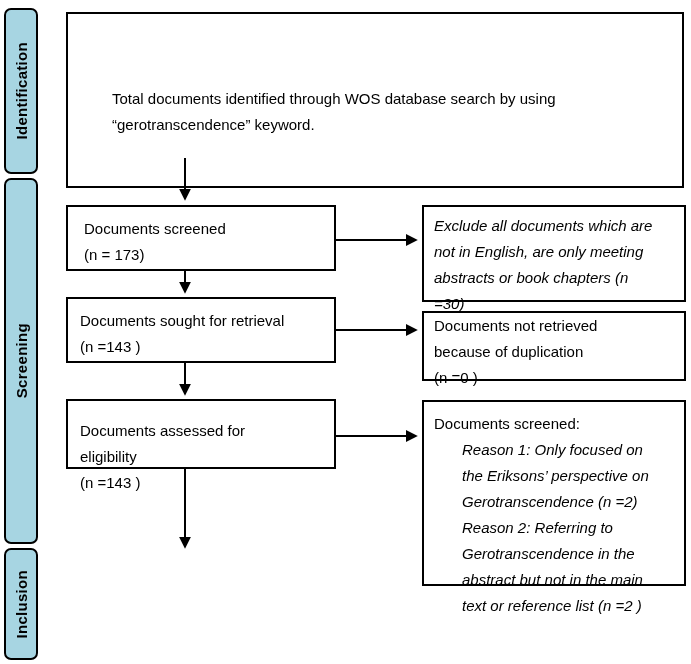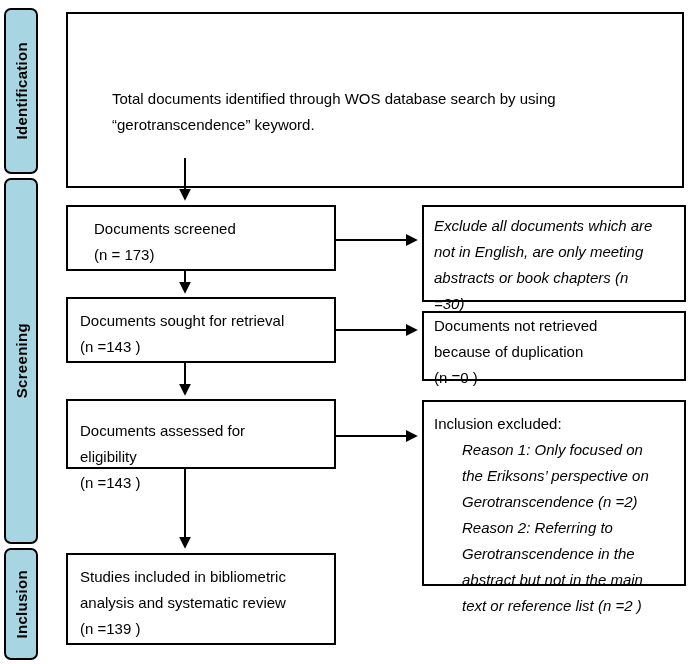--- a/index.html
+++ b/index.html
@@ -50,21 +50,21 @@
   }
   .box-text { white-space: pre-line; }
 
   
   .stage-identification { left: 4px; top: 8px;   width: 34px; height: 166px; }
   .stage-screening      { left: 4px; top: 178px; width: 34px; height: 366px; }
   .stage-inclusion      { left: 4px; top: 548px; width: 34px; height: 112px; }
 
   
   .box-identified  { left: 66px; top: 12px;  width: 618px; height: 176px; padding: 72px 40px 0 44px; }
-  .box-screened    { left: 66px; top: 205px; width: 270px; height: 66px;  padding: 9px 26px; }
+  .box-screened    { left: 66px; top: 205px; width: 270px; height: 66px;  padding: 9px 16px; }
   .box-retrieval   { left: 66px; top: 297px; width: 270px; height: 66px;  padding: 9px 12px; }
   .box-eligibility { left: 66px; top: 399px; width: 270px; height: 70px;  padding: 17px 12px; }
   .box-included    { left: 66px; top: 553px; width: 270px; height: 92px;  padding: 9px 12px; }
 
   
   .box-exclude-language { left: 422px; top: 205px; width: 264px; height: 97px;  padding: 6px 8px 0 10px; font-style: italic; }
   .box-not-retrieved    { left: 422px; top: 311px; width: 264px; height: 70px;  padding: 0 10px; }
   .box-doc-excluded     { left: 422px; top: 400px; width: 264px; height: 186px; padding: 9px 8px 0 10px; }
   .reason { margin-left: 28px; white-space: pre-line; font-style: italic; }
 </style>
@@ -108,39 +108,34 @@
   </div>
   <div class="box box-retrieval">
     <div class="box-text">Documents sought for retrieval
 (n =143 )</div>
   </div>
   <div class="box box-eligibility">
     <div class="box-text">Documents assessed for
 eligibility
 (n =143 )</div>
   </div>
-  <div class="box box-included">
-    <div class="box-text">Studies included in bibliometric
-analysis and systematic review
-(n =139 )</div>
-  </div>
 
   <div class="box box-exclude-language">
     <div class="box-text">Exclude all documents which are
 not in English, are only meeting
 abstracts or book chapters (n
 =30)</div>
   </div>
   <div class="box box-not-retrieved">
     <div class="box-text">Documents not retrieved
 because of duplication
 (n =0 )</div>
   </div>
   <div class="box box-doc-excluded">
-    <div class="box-text">Inclusion excluded:</div>
+    <div class="box-text">Documents screened:</div>
     <div class="reason">Reason 1: Only focused on
 the Eriksons’ perspective on
 Gerotranscendence (n =2)</div>
     <div class="reason">Reason 2: Referring to
 Gerotranscendence in the
 abstract but not in the main
 text or reference list (n =2 )</div>
   </div>
 
 </div>

